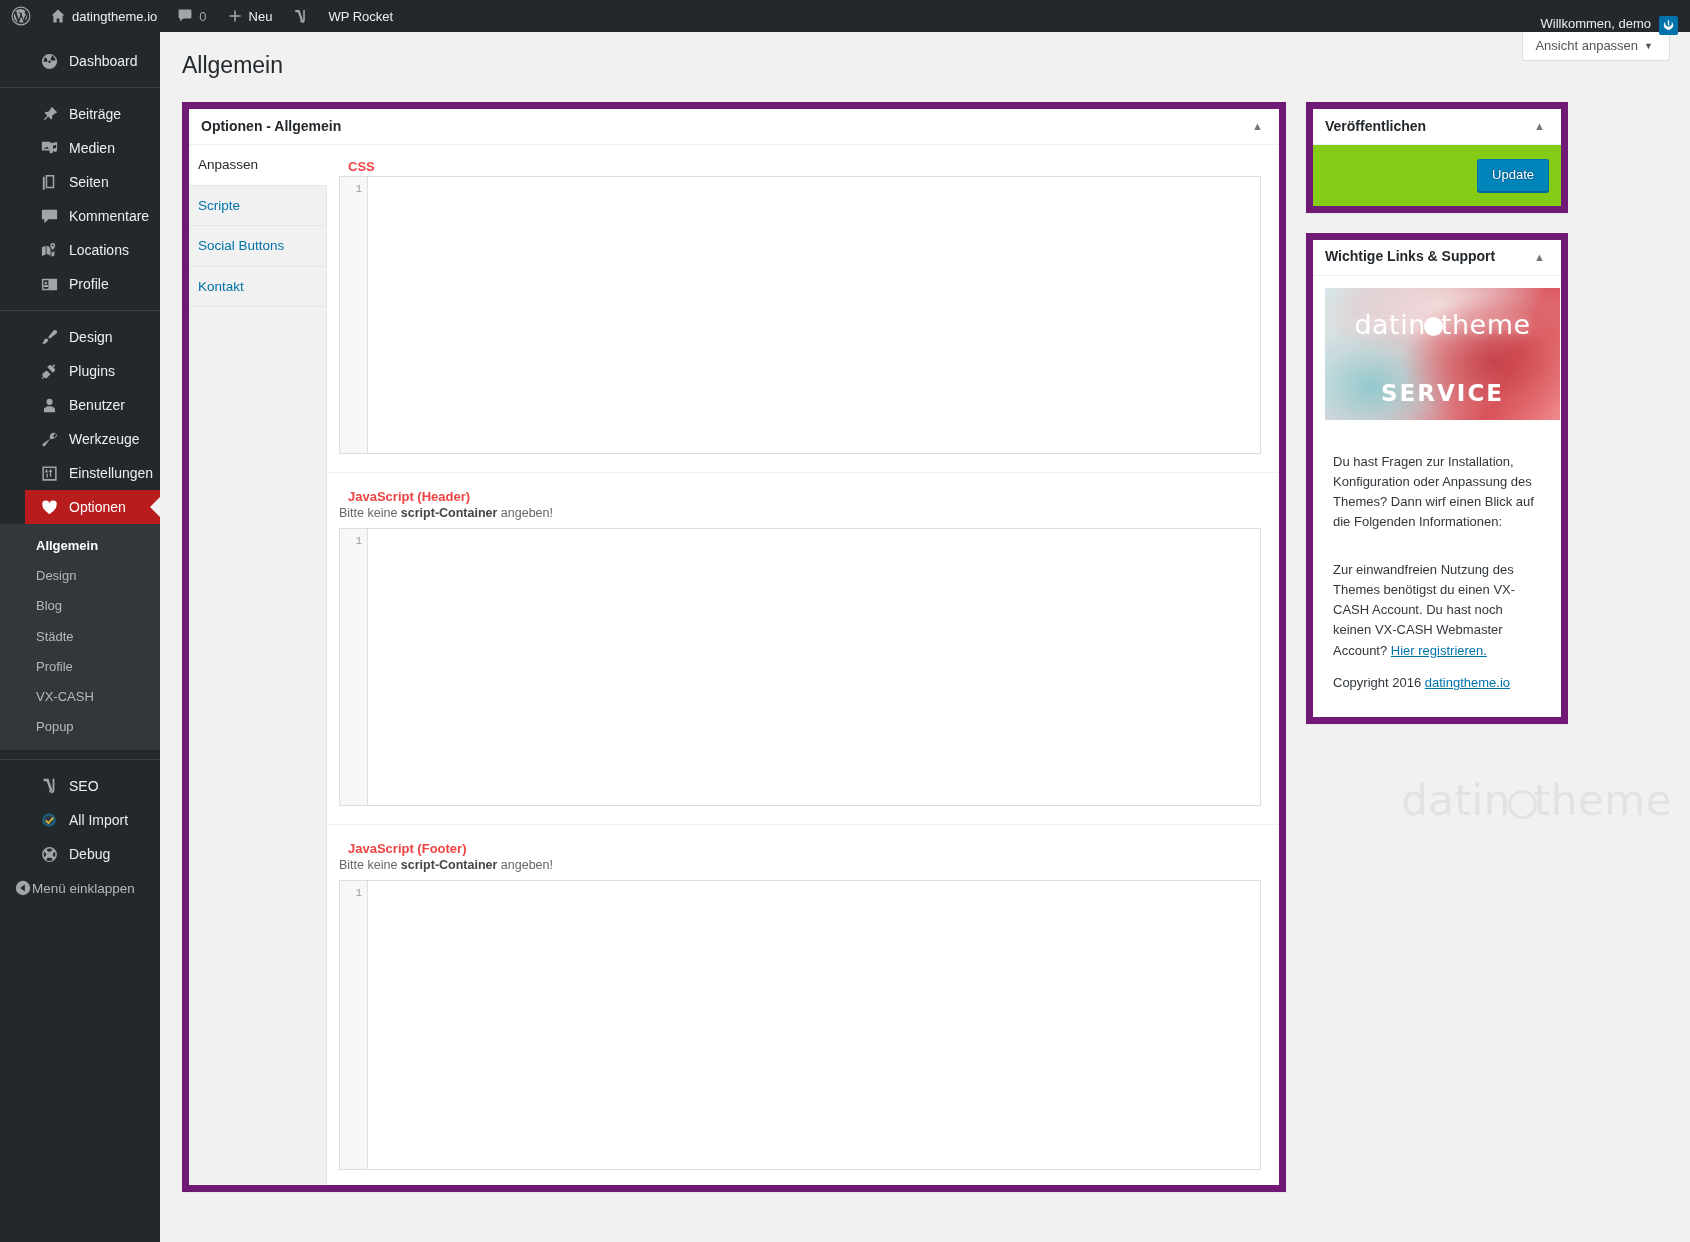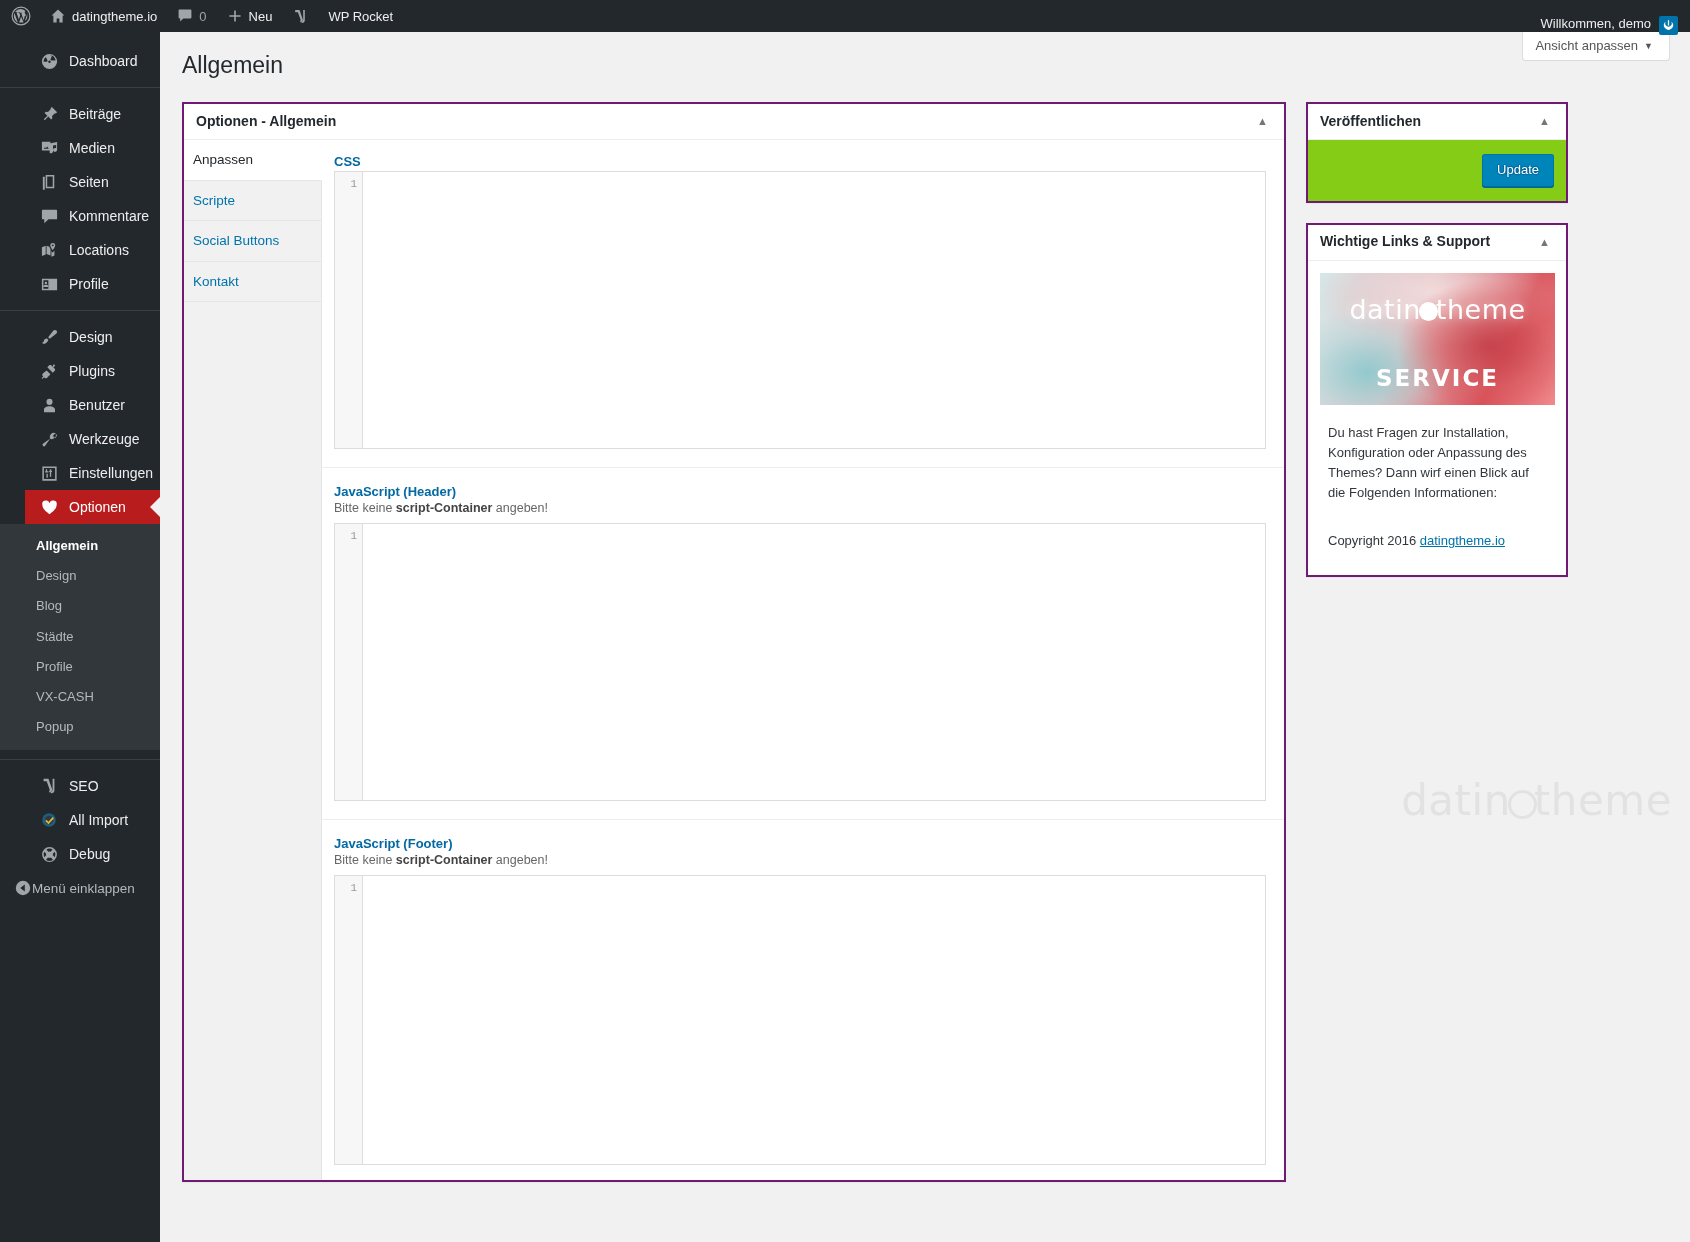--- a/index.html
+++ b/index.html
@@ -136,21 +136,21 @@
     padding: 9px 0 22px 0;
     line-height: 29px;
   }
 
   #poststuff { display: flex; align-items: flex-start; gap: 20px; }
   #post-body-content { width: 1104px; flex: 0 0 1104px; }
   #postbox-container { width: 262px; flex: 0 0 262px; }
 
   .postbox {
     background: #fff;
-    border: 2px solid #701a75;
+    border: 7px solid #701a75;
     box-shadow: 0 1px 1px rgba(0,0,0,.04);
     margin-bottom: 20px;
   }
   .postbox-header {
     display: flex; align-items: center; justify-content: space-between;
     border-bottom: 1px solid #eee;
     padding: 0 12px 0 12px;
     height: 36px;
     cursor: pointer;
   }
@@ -194,22 +194,22 @@
     margin-right: -1px;
     position: relative;
   }
   .opt-panels { flex: 1 1 auto; padding: 0; background: #fff; }
 
   .field-group { padding: 14px 18px 0 12px; }
   .field-group.bordered { border-top: 1px solid #eee; margin-top: 18px; padding-top: 16px; }
   .field-label {
     font-size: 13px;
     font-weight: bold;
-    color: #0369a1;
-    margin: 0 0 2px 0;
+    color: #ef4444;
+    margin: 0 0 2px 9px;
   }
   .field-desc {
     font-size: 12.5px;
     color: #666;
     margin: 1px 0 8px 0;
   }
   .field-desc b { color: #444; }
 
   .code-editor {
     border: 1px solid #ddd;
@@ -256,21 +256,21 @@
     padding: 5px 14px 6px 14px;
     border-radius: 3px;
     font-size: 13px;
     line-height: 1.5;
     cursor: pointer;
   }
 
   .support-inner { padding: 0 0 12px 0; }
   .support-banner {
     width: 235px; height: 132px;
-    margin: 12px 12px 2px 12px;
+    margin: 12px 12px 16px 12px;
     position: relative;
     overflow: hidden;
     background: linear-gradient(105deg, #cfe5e6 0%, #d9b9bc 38%, #e05a63 72%, #ef7b7f 100%);
   }
   .banner-girl {
     position: absolute; inset: 0;
     background:
       radial-gradient(ellipse 55% 70% at 72% 55%, rgba(196,62,72,.85) 0%, rgba(214,92,96,.45) 45%, rgba(220,120,120,0) 72%),
       radial-gradient(ellipse 45% 60% at 20% 75%, rgba(120,200,205,.75) 0%, rgba(160,215,218,.35) 50%, rgba(200,235,235,0) 80%),
       radial-gradient(ellipse 60% 45% at 50% 15%, rgba(245,225,225,.8) 0%, rgba(235,190,195,.3) 60%, rgba(230,170,175,0) 90%),
@@ -658,20 +658,21 @@
               <div class="banner-logo"><span>datin</span><span class="ell"></span><span>theme</span></div>
               <div class="banner-service">SERVICE</div>
             </div>
 
             <div class="support-text">
               <p>Du hast Fragen zur Installation, Konfiguration oder Anpassung des Themes? Dann wirf einen Blick auf die Folgenden Informationen:</p>
             </div>
 
 
             <div class="support-text">
+              <p><span>Zur einwandfreien Nutzung des Themes benötigst du einen VX-CASH Account. Du hast noch keinen VX-CASH Webmaster Account? </span><a class="lnk">Hier registrieren.</a></p>
               <p><span>Copyright 2016 </span><a class="lnk">datingtheme.io</a></p>
             </div>
 
           </div>
         </div>
 
         <div class="watermark"><span>datin</span><span class="ell"></span><span>theme</span></div>
 
       </div>
 

